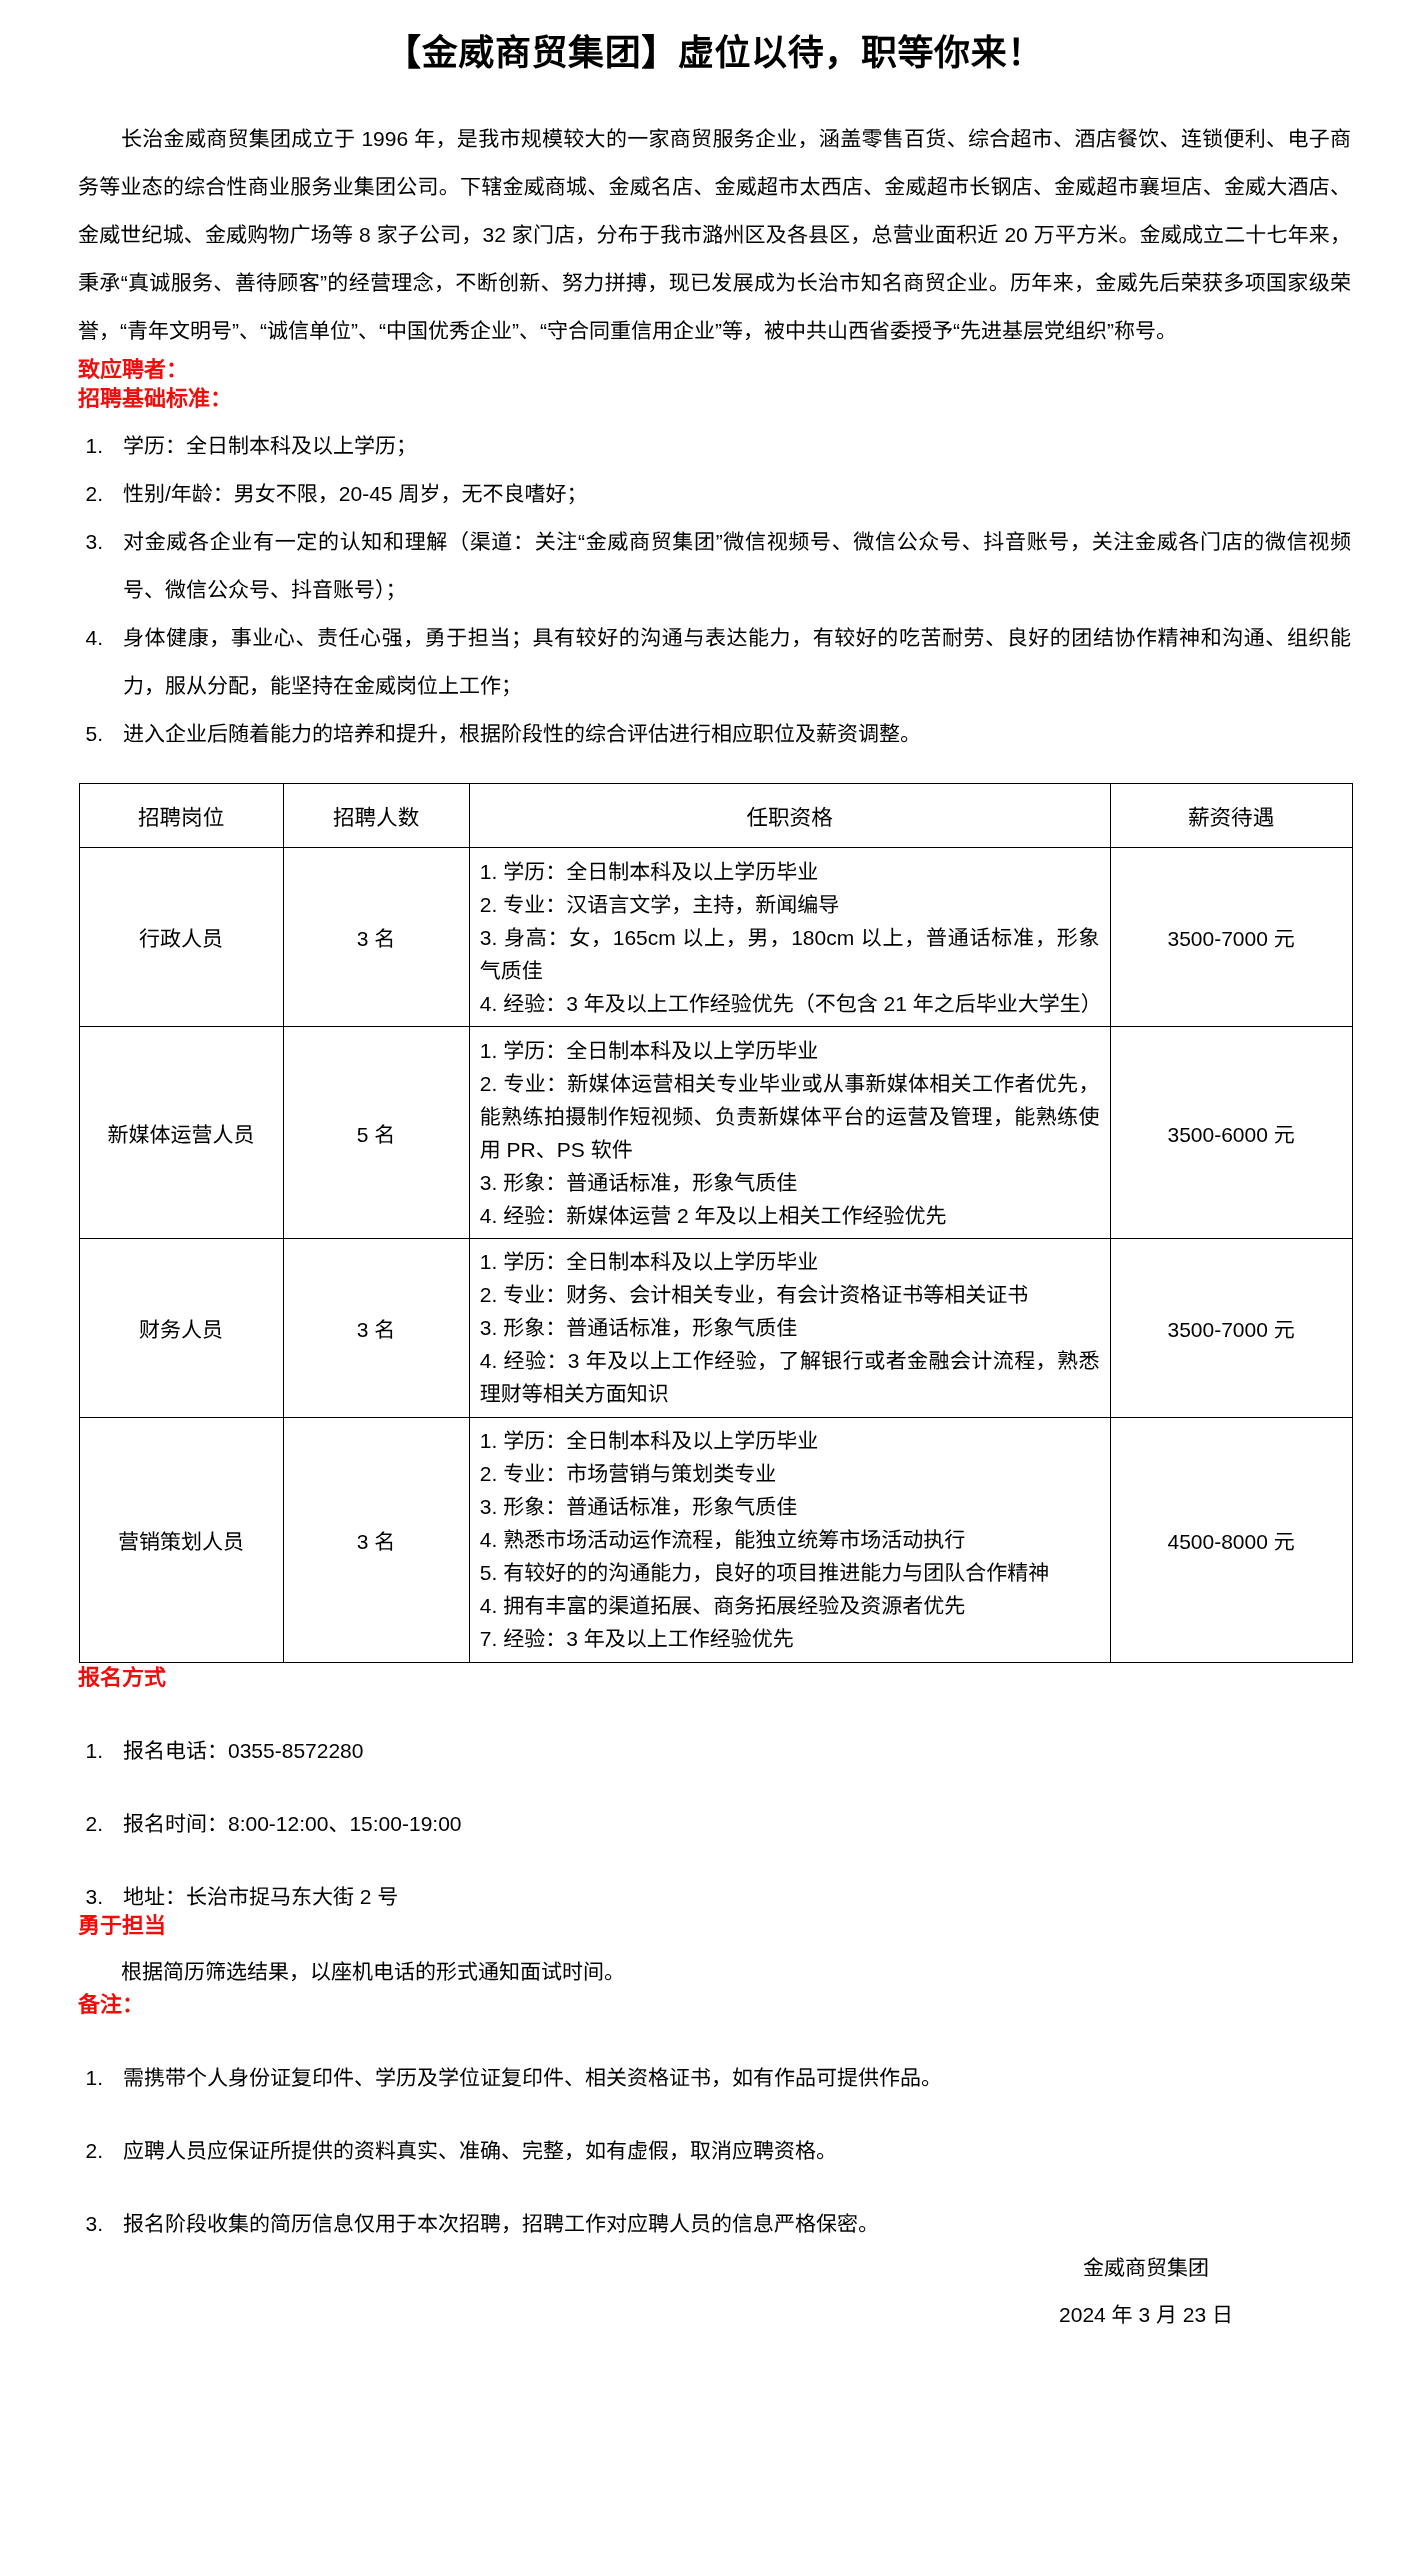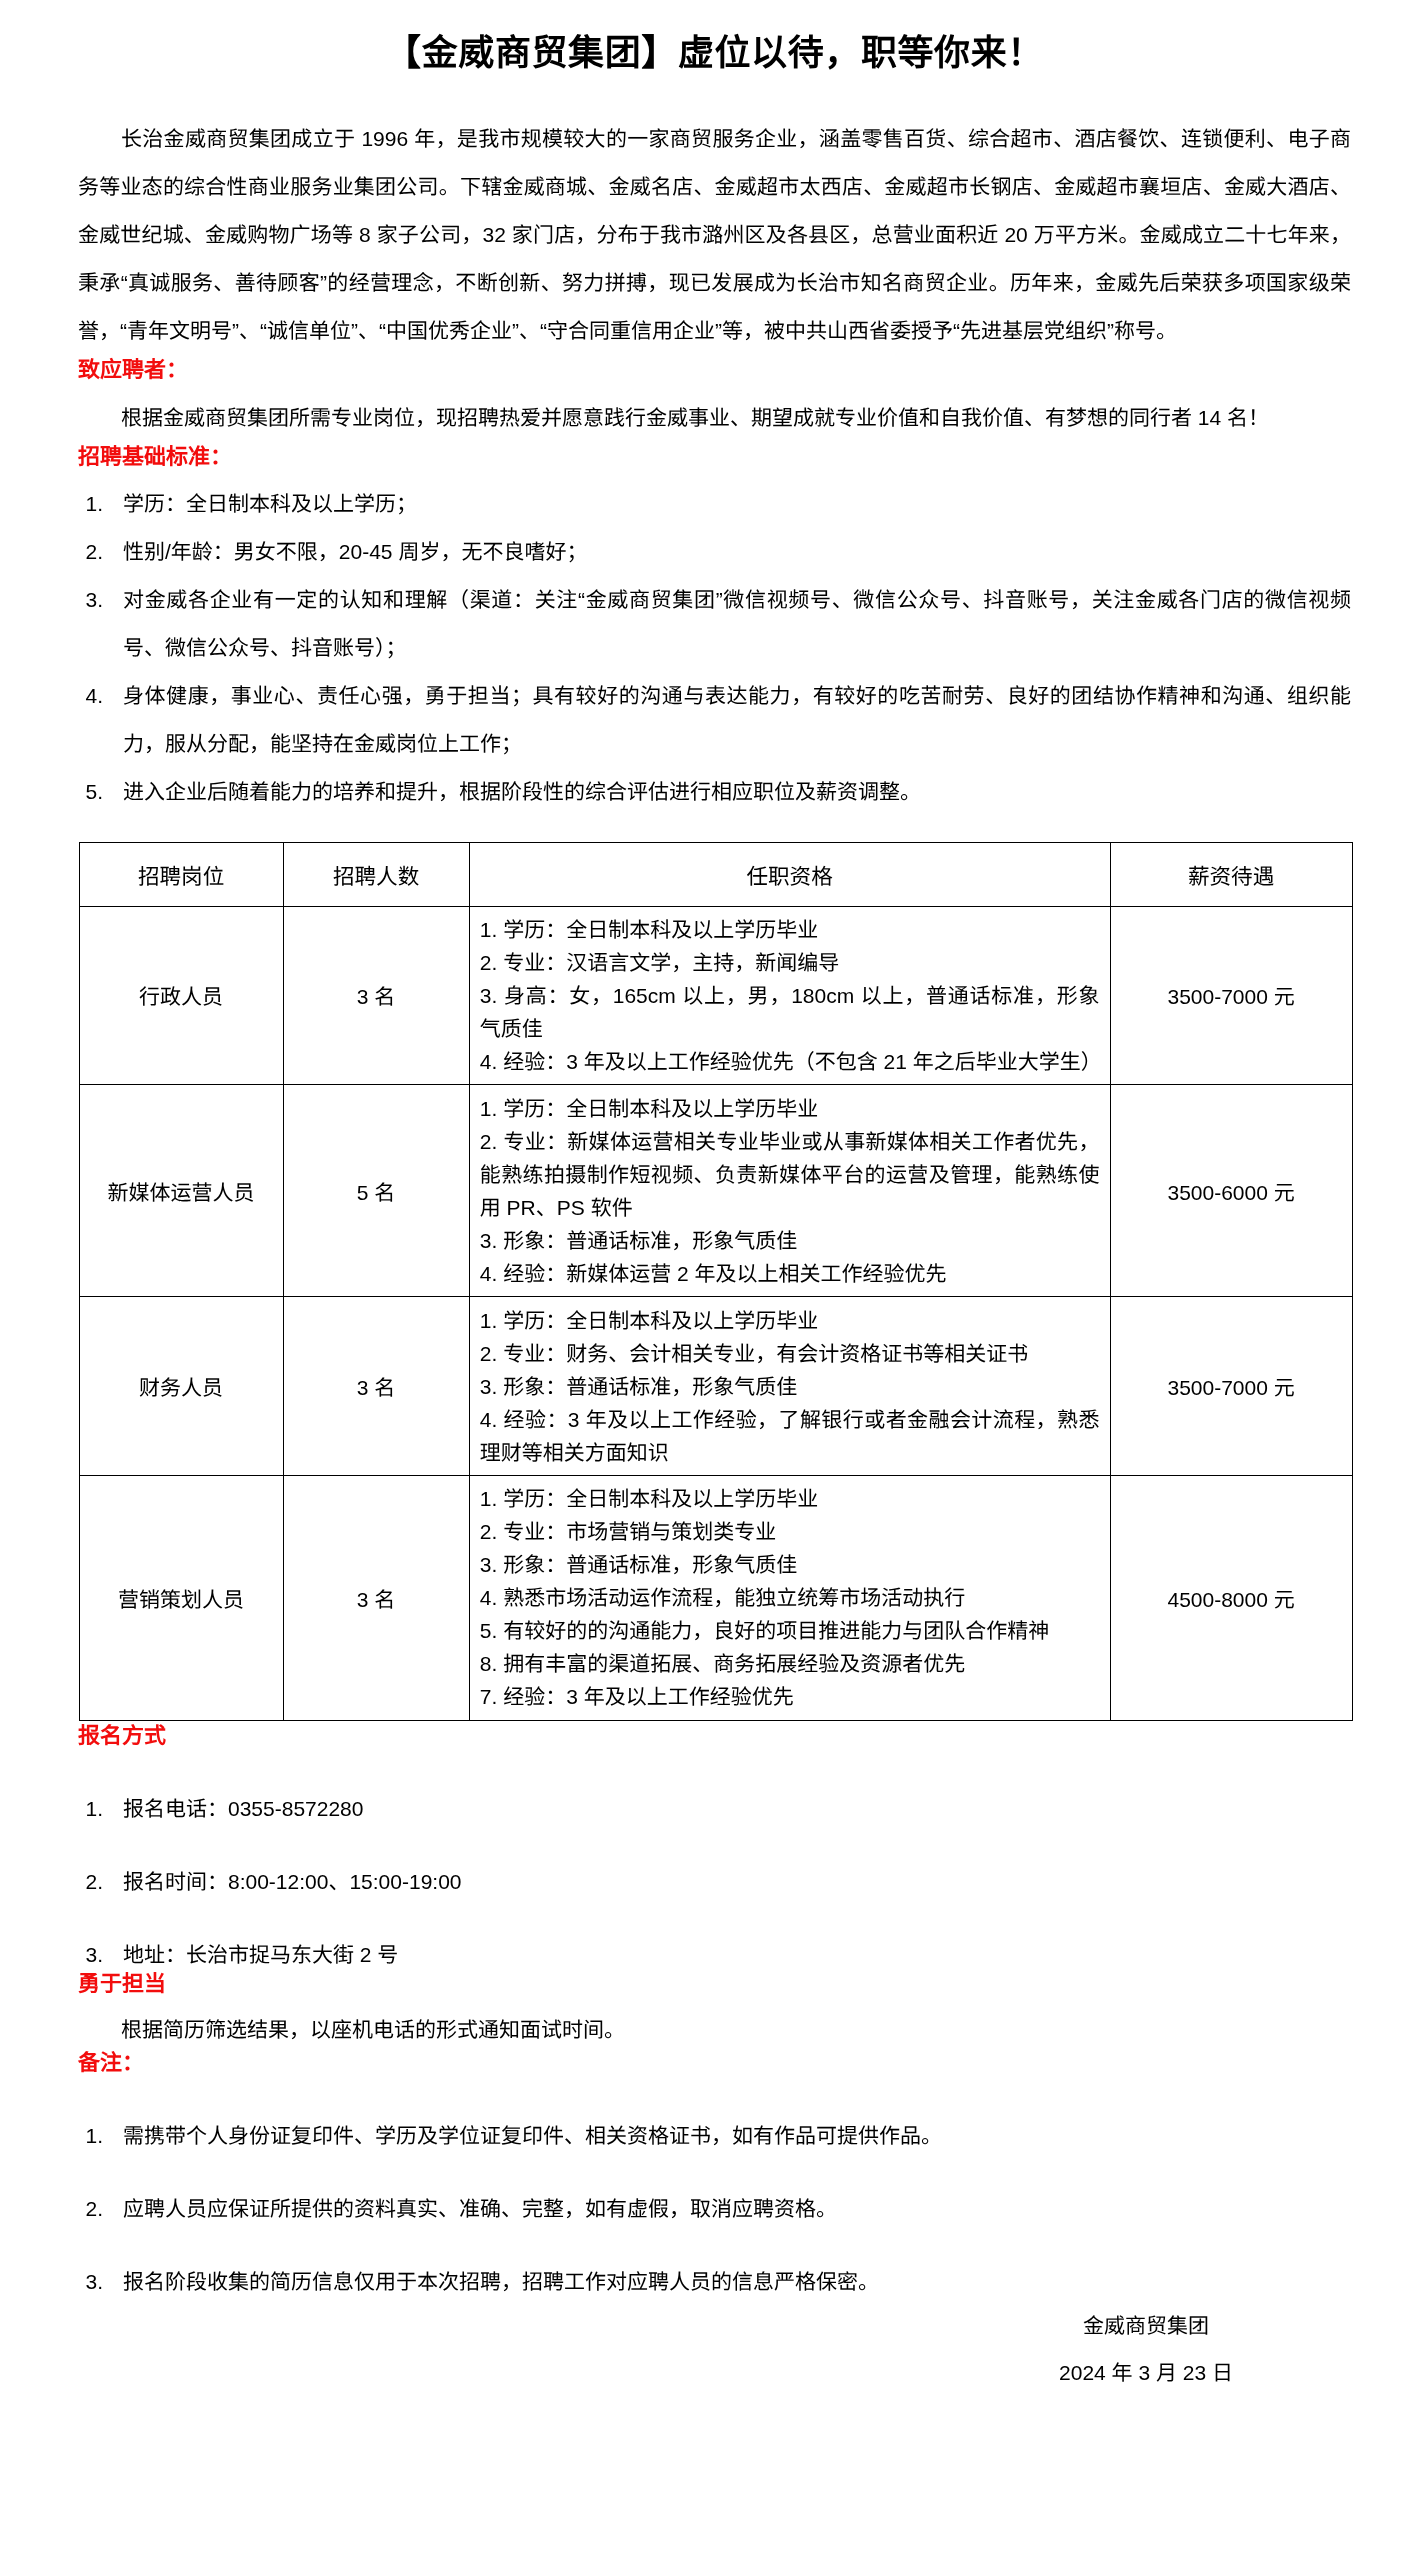--- a/index.html
+++ b/index.html
@@ -71,21 +71,20 @@
 </head>
 <body>
 
 <div class="page">
 
   <h1 class="doc-title">【金威商贸集团】虚位以待，职等你来！</h1>
 
   <p class="para indent intro">长治金威商贸集团成立于 1996 年，是我市规模较大的一家商贸服务企业，涵盖零售百货、综合超市、酒店餐饮、连锁便利、电子商务等业态的综合性商业服务业集团公司。下辖金威商城、金威名店、金威超市太西店、金威超市长钢店、金威超市襄垣店、金威大酒店、金威世纪城、金威购物广场等 8 家子公司，32 家门店，分布于我市潞州区及各县区，总营业面积近 20 万平方米。金威成立二十七年来，秉承“真诚服务、善待顾客”的经营理念，不断创新、努力拼搏，现已发展成为长治市知名商贸企业。历年来，金威先后荣获多项国家级荣誉，“青年文明号”、“诚信单位”、“中国优秀企业”、“守合同重信用企业”等，被中共山西省委授予“先进基层党组织”称号。</p>
 
   <h2 class="red-h h-applicants">致应聘者：</h2>
-  <p class="para indent after-h">根据金威商贸集团所需专业岗位，现招聘热爱并愿意践行金威事业、期望成就专业价值和自我价值、有梦想的同行者 14 名！</p>
 
   <h2 class="red-h h-standards">招聘基础标准：</h2>
   <ol class="num-list">
 
       <li class="num-item"><span>学历：全日制本科及以上学历；</span></li>
 
       <li class="num-item"><span>性别/年龄：男女不限，20-45 周岁，无不良嗜好；</span></li>
 
       <li class="num-item"><span>对金威各企业有一定的认知和理解（渠道：关注“金威商贸集团”微信视频号、微信公众号、抖音账号，关注金威各门店的微信视频号、微信公众号、抖音账号）；</span></li>
 
@@ -150,21 +149,21 @@
 
         <tr>
           <td class="cell-center">营销策划人员</td>
           <td class="cell-center">3 名</td>
           <td class="qual-cell">
             <div class="qual-line">1. 学历：全日制本科及以上学历毕业</div>
             <div class="qual-line">2. 专业：市场营销与策划类专业</div>
             <div class="qual-line">3. 形象：普通话标准，形象气质佳</div>
             <div class="qual-line">4. 熟悉市场活动运作流程，能独立统筹市场活动执行</div>
             <div class="qual-line">5. 有较好的的沟通能力，良好的项目推进能力与团队合作精神</div>
-            <div class="qual-line">8. 拥有丰富的渠道拓展、商务拓展经验及资源者优先</div>
+            <div class="qual-line">4. 拥有丰富的渠道拓展、商务拓展经验及资源者优先</div>
             <div class="qual-line">7. 经验：3 年及以上工作经验优先</div>
           </td>
           <td class="cell-center">4500-8000 元</td>
         </tr>
       </tbody>
   </table>
 
   <h2 class="red-h h-apply">报名方式</h2>
   <ol class="num-list tight-list">
 

